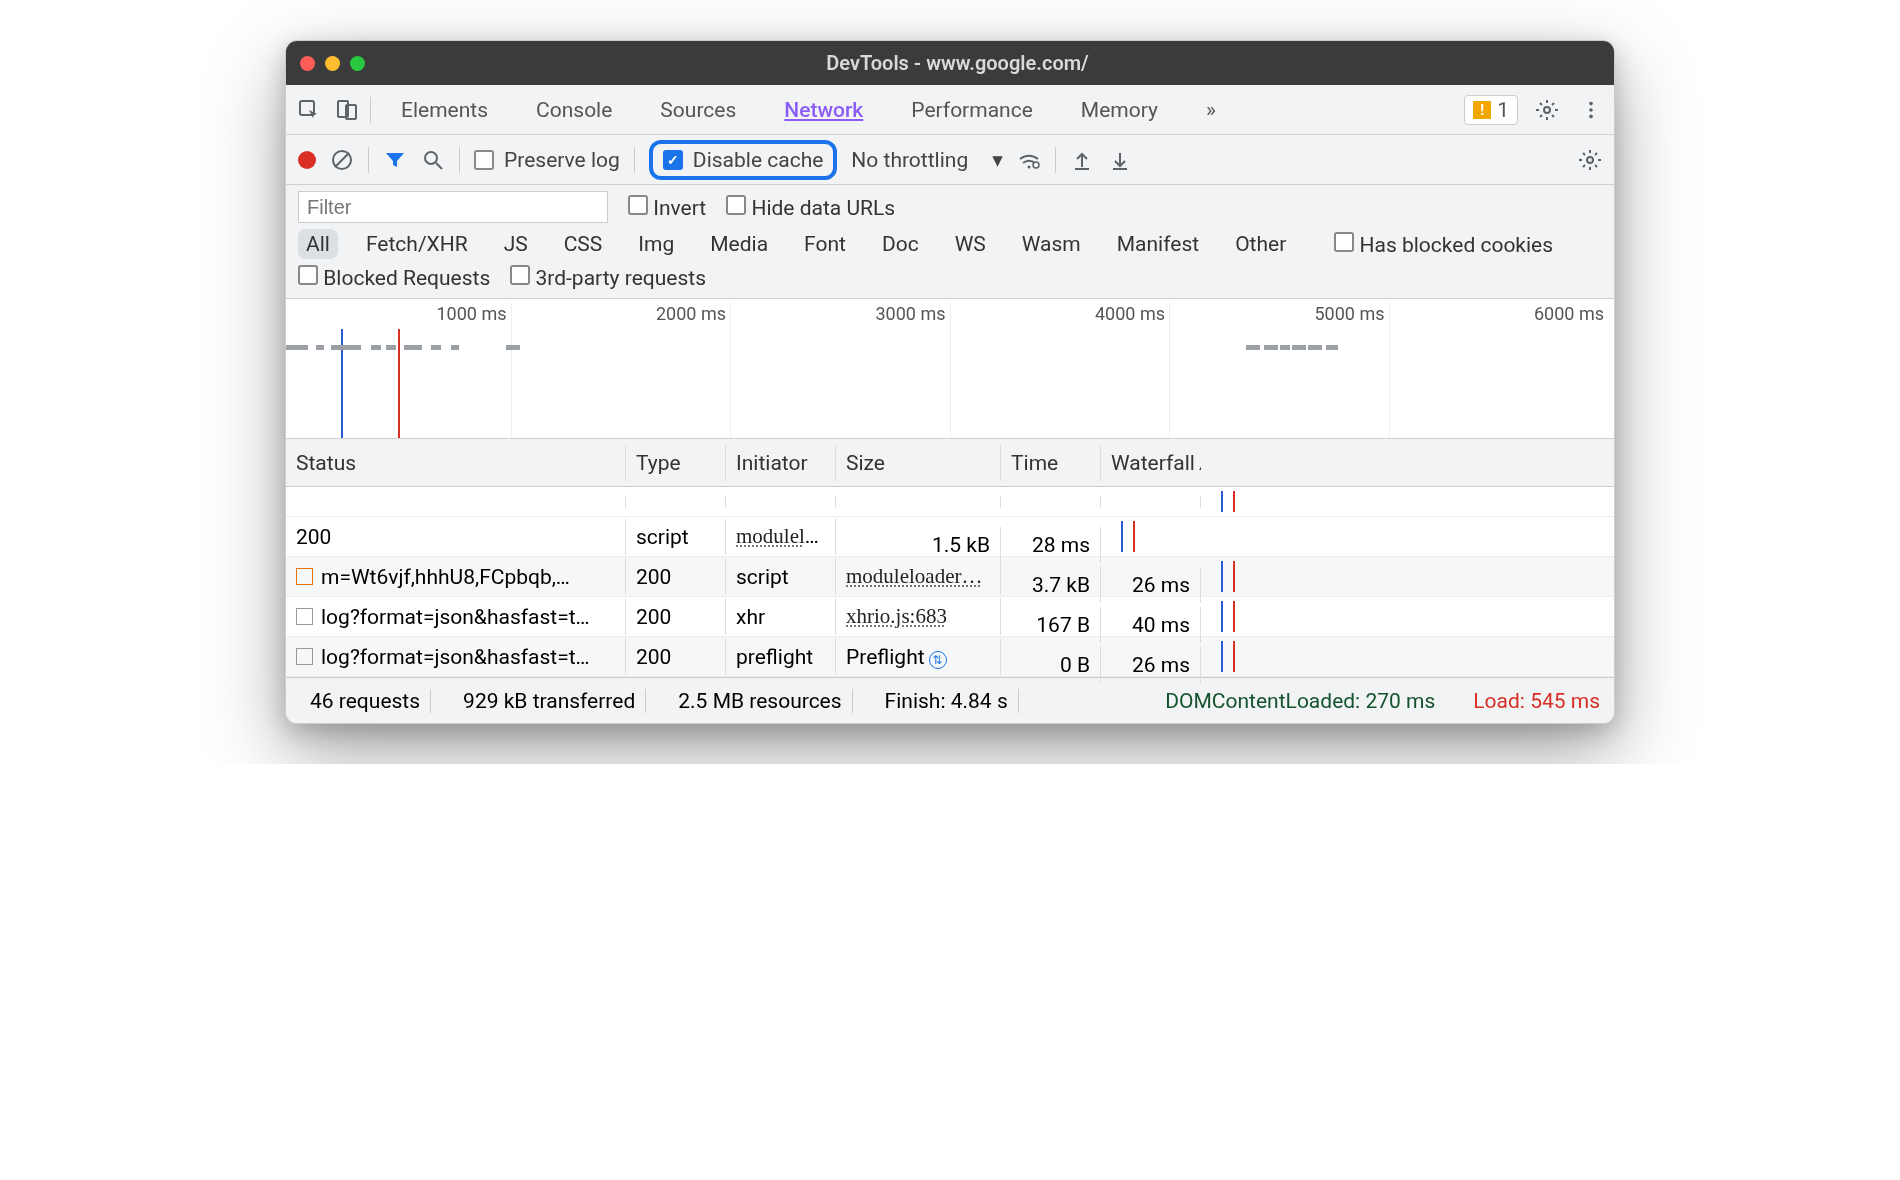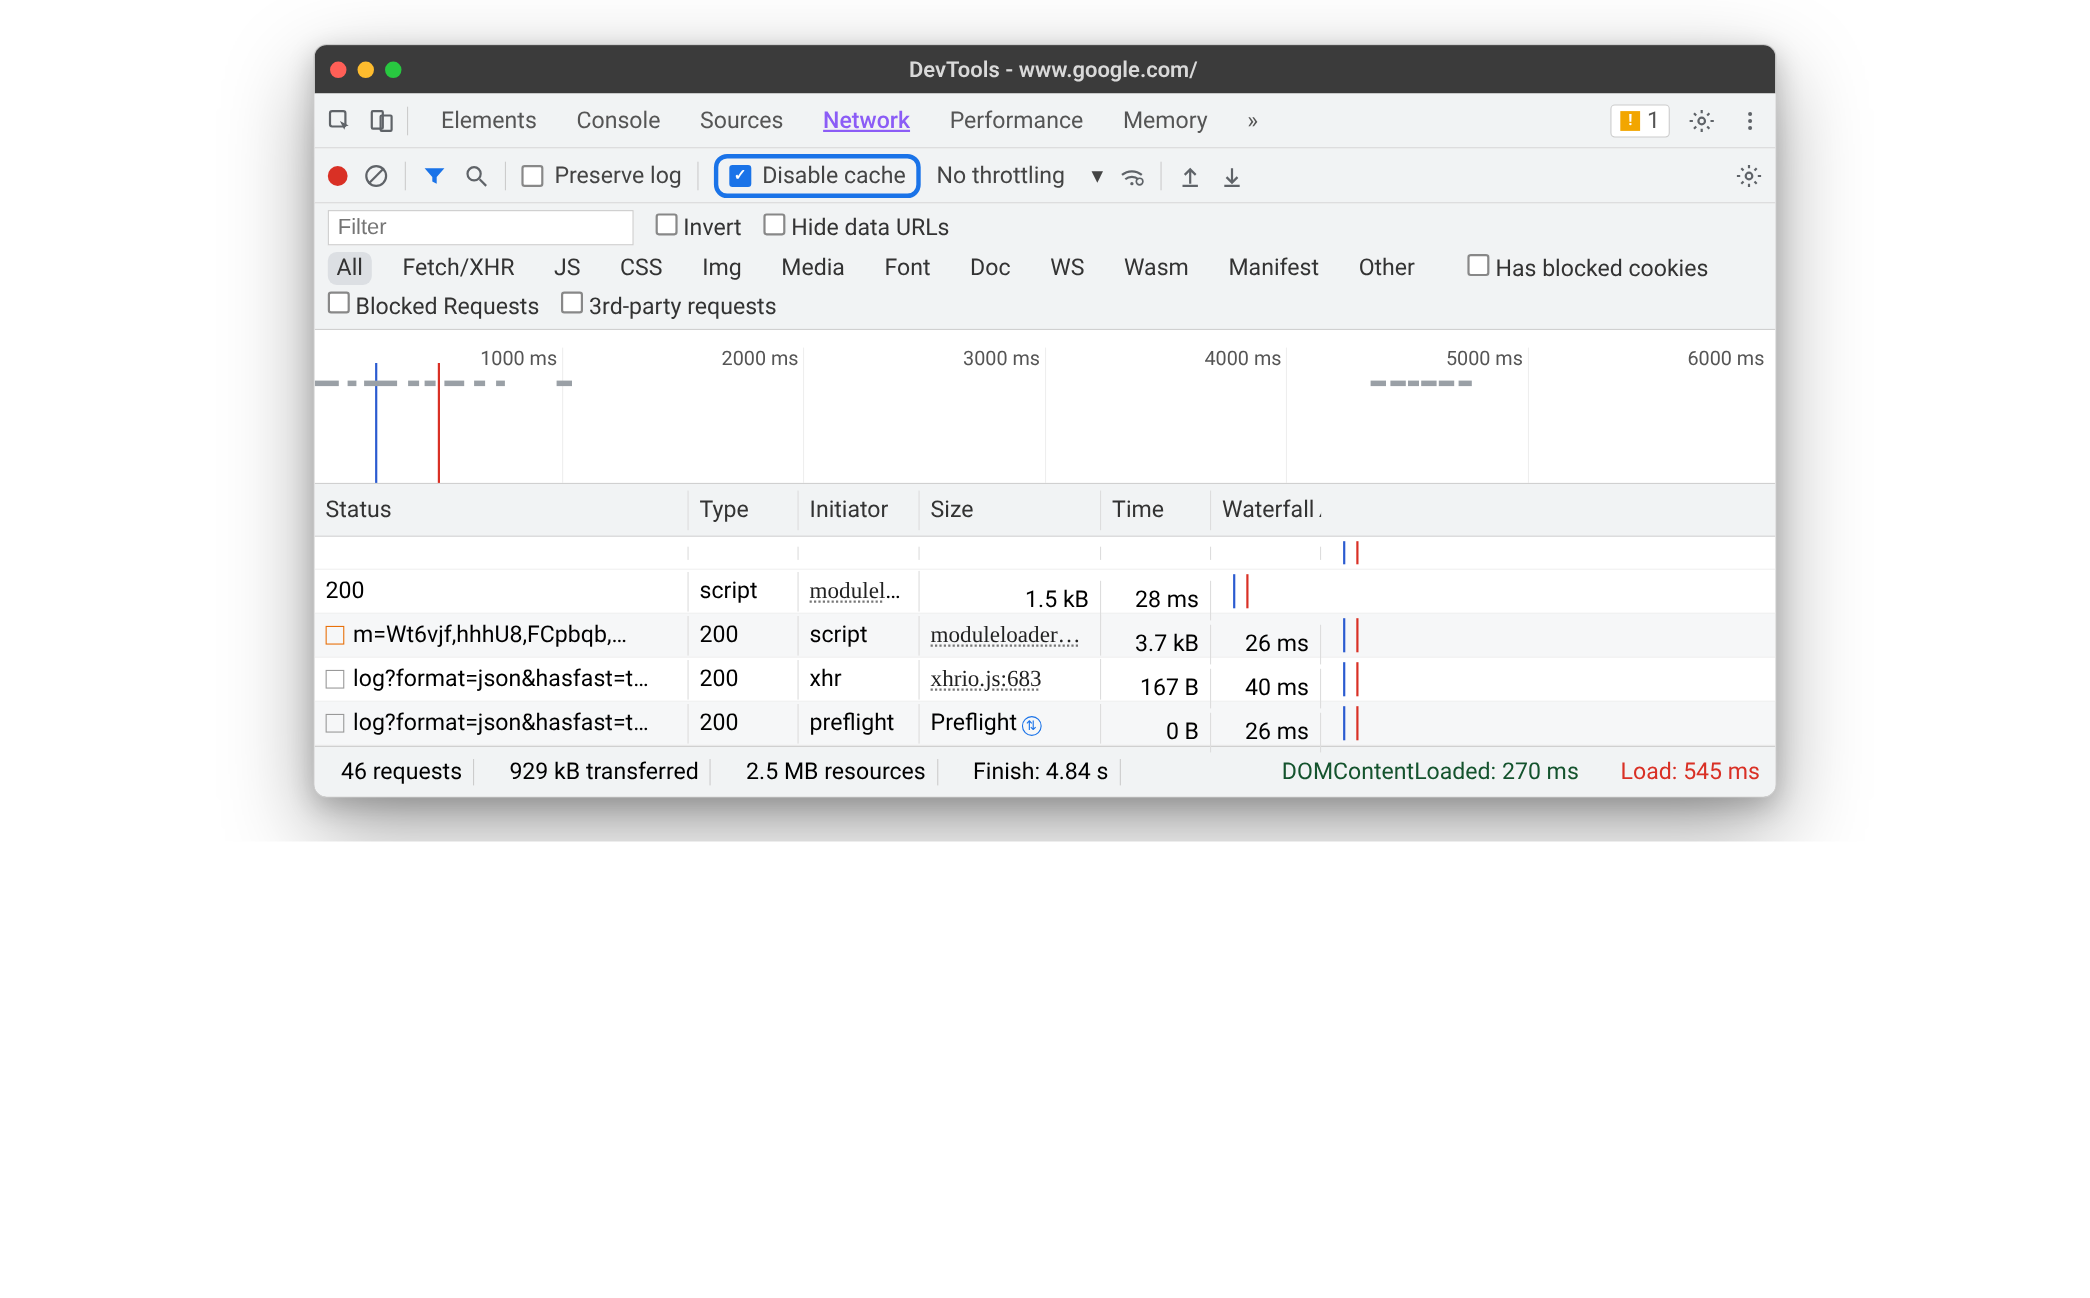--- a/index.html
+++ b/index.html
@@ -43,21 +43,21 @@
     border-bottom: 1px solid #d0d0d0;
     padding: 0 8px;
     font-size: 21px;
     color: #555;
     gap: 8px;
     background:#f1f3f4;
   }
   .tabs-row .icon-btn {
     width: 30px; height: 30px; display:flex; align-items:center; justify-content:center;
   }
-  .tabs { display:flex; gap: 28px; margin-left: 18px; align-items:flex-end; }
+  .tabs { display:flex; gap: 40px; margin-left: 18px; align-items:flex-end; }
   .tab { padding: 8px 4px; cursor:pointer; }
   .tab.active { color: #8b5cf6; font-weight: 500; text-decoration: underline; }
   .tabs-row .right { margin-left:auto; display:flex; align-items:center; gap:14px; }
   .warning-badge {
     border:1px solid #ccc; border-radius:4px; padding:2px 8px; display:flex; align-items:center; gap:6px;
     background:#fff;
   }
   .warning-badge .sq { width:18px; height:18px; background:#f2a600; color:#fff; display:flex; align-items:center; justify-content:center; font-weight:bold; font-size:14px;}
 
   
@@ -77,30 +77,30 @@
 
   
   .filterbar {
     display:flex; flex-direction:column; padding:6px 12px 8px;
     border-bottom:1px solid #d0d0d0; font-size:21px; color:#333;
     background:#f1f3f4;
     gap:6px;
   }
   .filter-row1, .filter-row2 { display:flex; align-items:center; gap:20px; flex-wrap:wrap;}
   .filter-input {
-    width: 278px; height: 32px; border:1px solid #ccc; padding:2px 8px; font-size:20px; color:#000000; background:#fff;
+    width: 310px; height: 32px; border:1px solid #ccc; padding:2px 8px; font-size:20px; color:#000000; background:#fff;
   }
   .chip { padding:3px 8px; border-radius:8px; cursor:pointer; }
   .chip.active { background:#dcdfe3; }
 
   
   .timeline {
     height:140px; border-bottom:1px solid #d0d0d0; position:relative; background:#fff; overflow:hidden;
   }
-  .timeline .ticks { display:flex; justify-content:space-between; padding:0 6px; font-size:18px; color:#555; position:absolute; top:16px; width:100%; }
+  .timeline .ticks { display:flex; justify-content:space-between; padding:0 6px; font-size:18px; color:#555; position:absolute; top:4px; width:100%; }
   .timeline .tick { flex:1; text-align:right; border-left:1px solid #eee; height:140px; padding-right:4px;}
   .timeline .tick:first-child { border-left:none; }
   .timeline .blueline { position:absolute; top:30px; bottom:0; width:2px; background:#2b5bd0; left:55px; }
   .timeline .redline  { position:absolute; top:30px; bottom:0; width:2px; background:#d93025; left:112px; }
   .timeline .chunks { position:absolute; top:46px; left:0; right:0; height:8px; }
   .chunk { position:absolute; height:5px; background:#9aa0a6; top:0; }
   .thead, .trow { display:grid; grid-template-columns: 340px 100px 110px 165px 100px 100px 1fr; align-items:center; font-size:21px; }
   .thead { background:#f1f3f4; border-bottom:1px solid #ccc; height:48px; color:#333; }
   .thead .th, .trow .td { padding:6px 10px; border-right:1px solid #ddd; overflow:hidden; white-space:nowrap; text-overflow:ellipsis; }
   .thead .th:last-child, .trow .td:last-child { border-right:none; }

